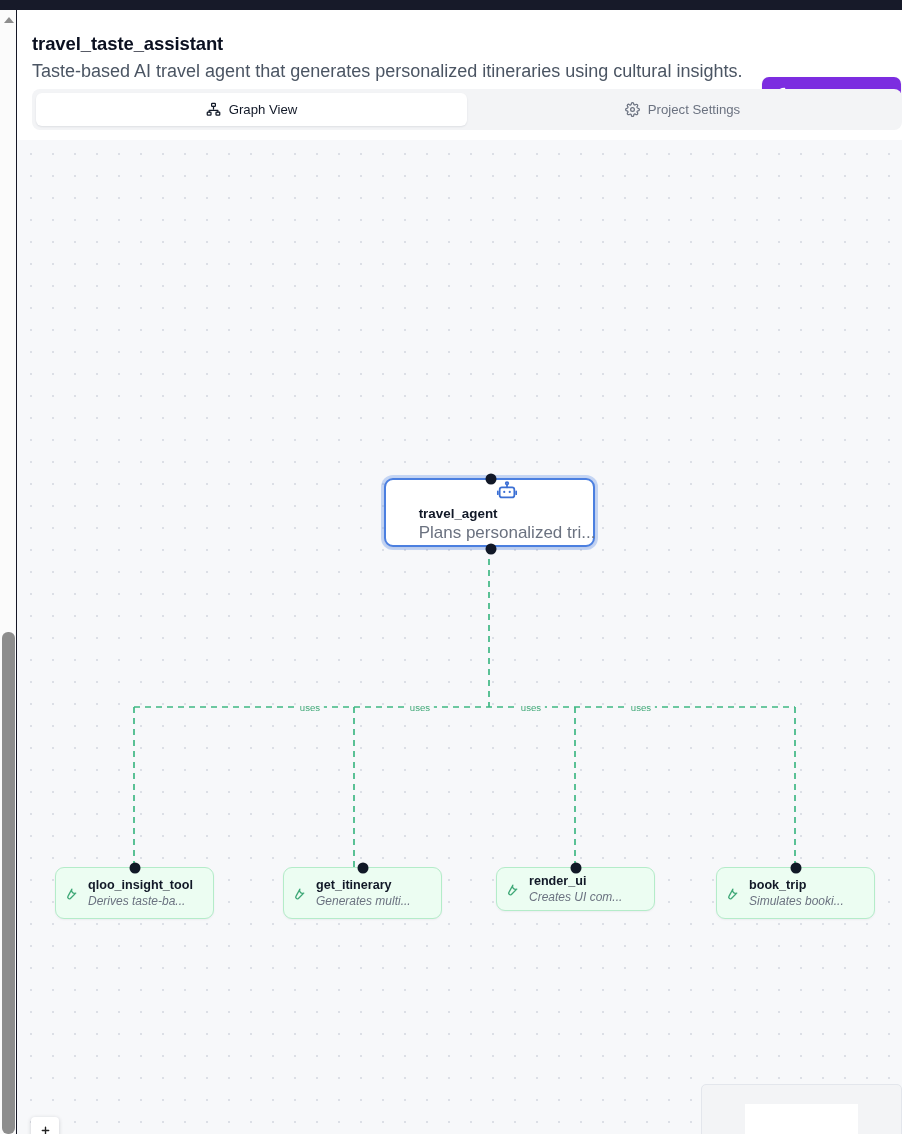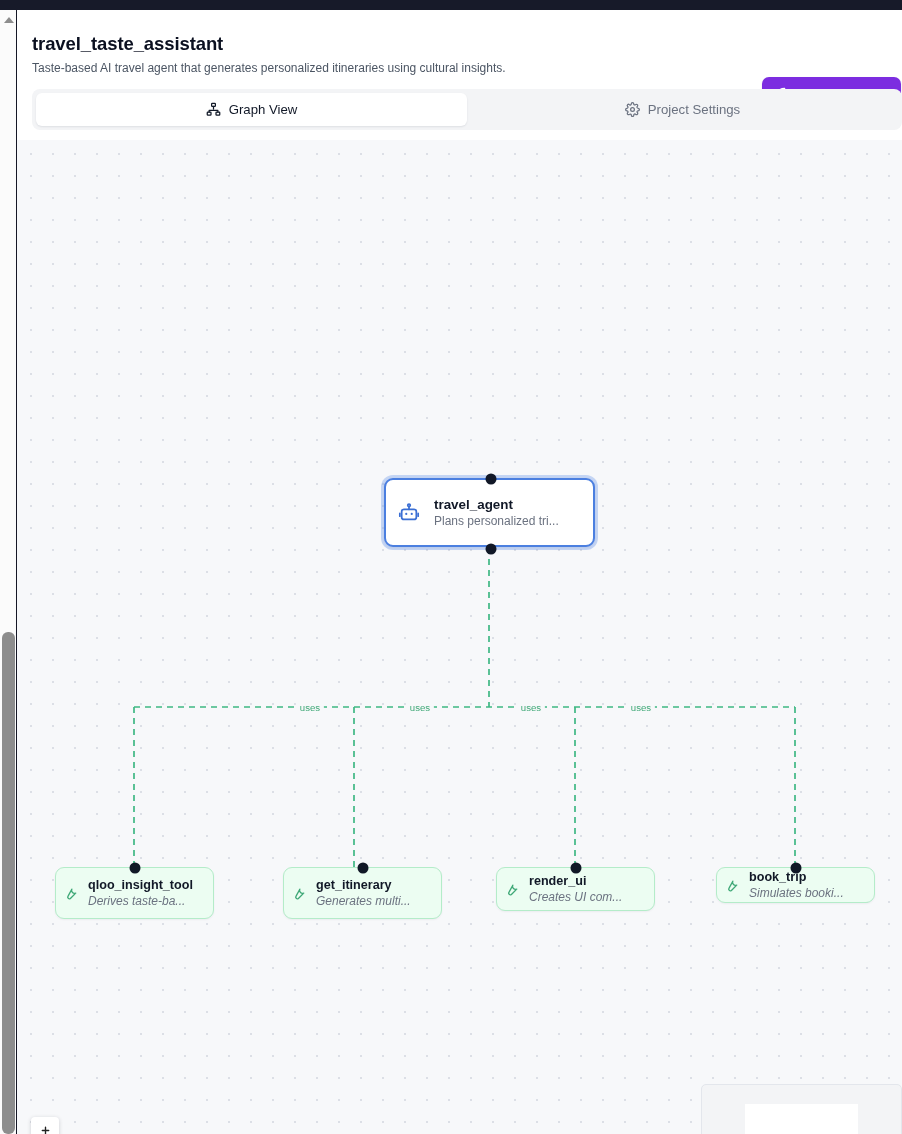--- a/index.html
+++ b/index.html
@@ -46,21 +46,21 @@
     background: #ffffff;
   }
   .page-title {
     position: absolute; left: 15px; top: 23px;
     font-size: 18.5px; font-weight: bold;
     color: #0b1020;
     letter-spacing: -0.1px;
   }
   .page-subtitle {
     position: absolute; left: 15px; top: 51px;
-    font-size: 12px; color: #4b5563;
+    font-size: 18px; color: #4b5563;
   }
   .deploy-btn {
     position: absolute; left: 745px; top: 25px;
     width: 139px; height: 37px;
     background: #7b2ff7;
     background: #7c2de0;
     border-radius: 7px;
     display: flex; align-items: center; justify-content: center;
     gap: 24px; cursor: pointer;
     border: none;
@@ -132,39 +132,40 @@
   .node {
     position: absolute;
     border-radius: 9px;
     display: flex; align-items: center;
     cursor: pointer;
   }
   .node-agent {
     background: #ffffff;
     border: 2px solid #4b7fe0;
     box-shadow: 0 0 0 3px rgba(120,160,235,.40), 0 1px 3px rgba(16,24,40,.1);
-    padding-left: 12px;
-    gap: 14px;
+    padding-left: 35px;
+    gap: 4px;
+    flex-direction: column;
   }
   .node-tool {
     background: #ecfdf2;
     border: 1.6px solid #b4ecc9;
     padding-left: 6px;
     gap: 10px;
     box-shadow: 0 1px 2px rgba(16,24,40,.05);
   }
   .node-icon { flex: none; display: block; }
   .node-text { display: flex; flex-direction: column; gap: 2px; min-width: 0; }
   .node-title {
     font-size: 13.4px; font-weight: bold; color: #111827;
     white-space: nowrap;
   }
   .node-tool .node-title { font-size: 12.6px; }
   .node-desc {
-    font-size: 12px; color: #6b7280; white-space: nowrap;
+    font-size: 17px; color: #6b7280; white-space: nowrap;
   }
   .node-tool .node-desc { font-size: 12px; font-style: italic; }
 
   
   .handle {
     position: absolute;
     width: 11px; height: 11px;
     background: #111827;
     border-radius: 50%;
     transform: translate(-50%, -50%);
@@ -328,21 +329,21 @@
         <path d="M14.7 6.3a4.5 4.5 0 0 0 5.9 5.9l-8 8a2.5 2.5 0 0 1-3.5-3.5z"></path>
       </svg>
     </span>
     <span class="node-text">
       <span class="node-title">render_ui</span>
       <span class="node-desc">Creates UI com...</span>
     </span>
     <span class="handle" style="left:79px;top:0px;"></span>
   </div>
 
-  <div class="node node-tool" style="left:699px;top:727px;width:159px;height:36px;">
+  <div class="node node-tool" style="left:699px;top:727px;width:159px;height:52px;">
     <span>
       <svg class="node-icon" width="16" height="16" viewBox="0 0 24 24" fill="none" stroke="#3fa877" stroke-width="2" stroke-linecap="round" stroke-linejoin="round">
         <path d="M14.7 6.3a4.5 4.5 0 0 0 5.9 5.9l-8 8a2.5 2.5 0 0 1-3.5-3.5z"></path>
       </svg>
     </span>
     <span class="node-text">
       <span class="node-title">book_trip</span>
       <span class="node-desc">Simulates booki...</span>
     </span>
     <span class="handle" style="left:79px;top:0px;"></span>

